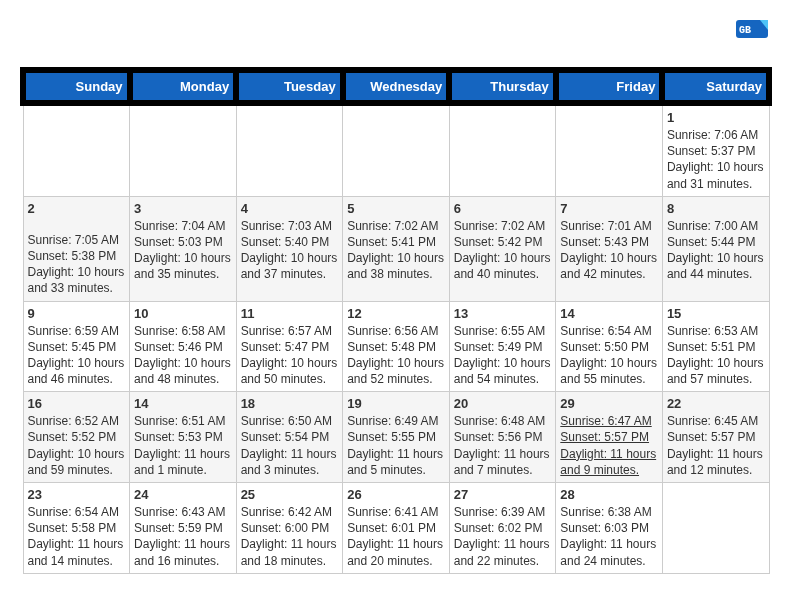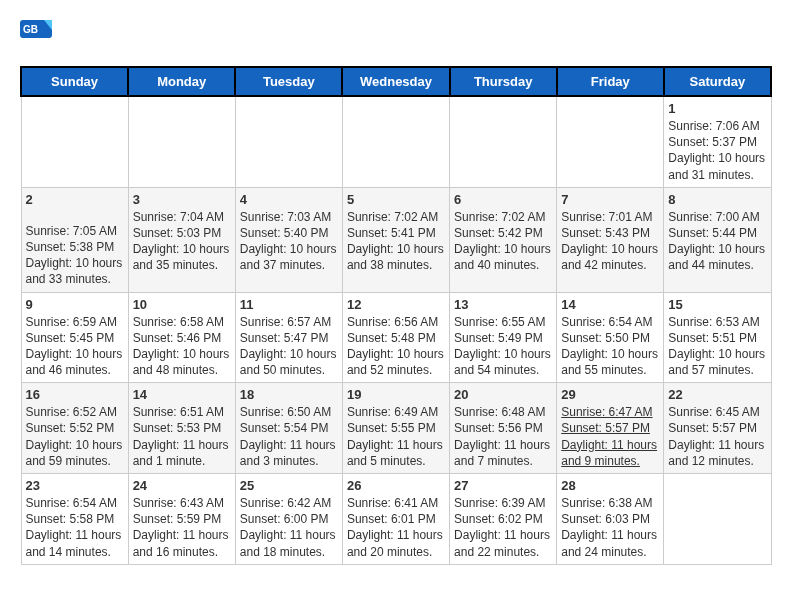--- a/index.html
+++ b/index.html
@@ -5,23 +5,24 @@
     * { box-sizing: border-box; margin: 0; padding: 0; }
     body {
       font-family: Arial, sans-serif;
       background: #fff;
       width: 792px;
       min-height: 612px;
       padding: 20px;
     }
     .header {
       display: flex;
-      justify-content: flex-start;
+      justify-content: flex-end;
       align-items: flex-start;
       margin-bottom: 10px;
+      font-family: Liberation Mono, monospace;
     }
     .logo {
       display: flex;
       align-items: center;
       gap: 4px;
     }
     .logo-text {
       font-size: 22px;
       font-weight: bold;
       line-height: 1;
@@ -44,22 +45,22 @@
       width: 100%;
       border-collapse: collapse;
       table-layout: fixed;
     }
     th {
       background-color: #1565c0;
       color: #fff;
       font-size: 13px;
       font-weight: bold;
       padding: 6px 4px;
-      text-align: center;
-      border: 2px solid #000000;
+      text-align: right;
+      border: 6px solid #000000;
     }
     td {
       border: 1px solid #ccc;
       vertical-align: top;
       padding: 4px;
       font-size: 10.5px;
       color: #333;
       height: 90px;
     }
     .day-num {

